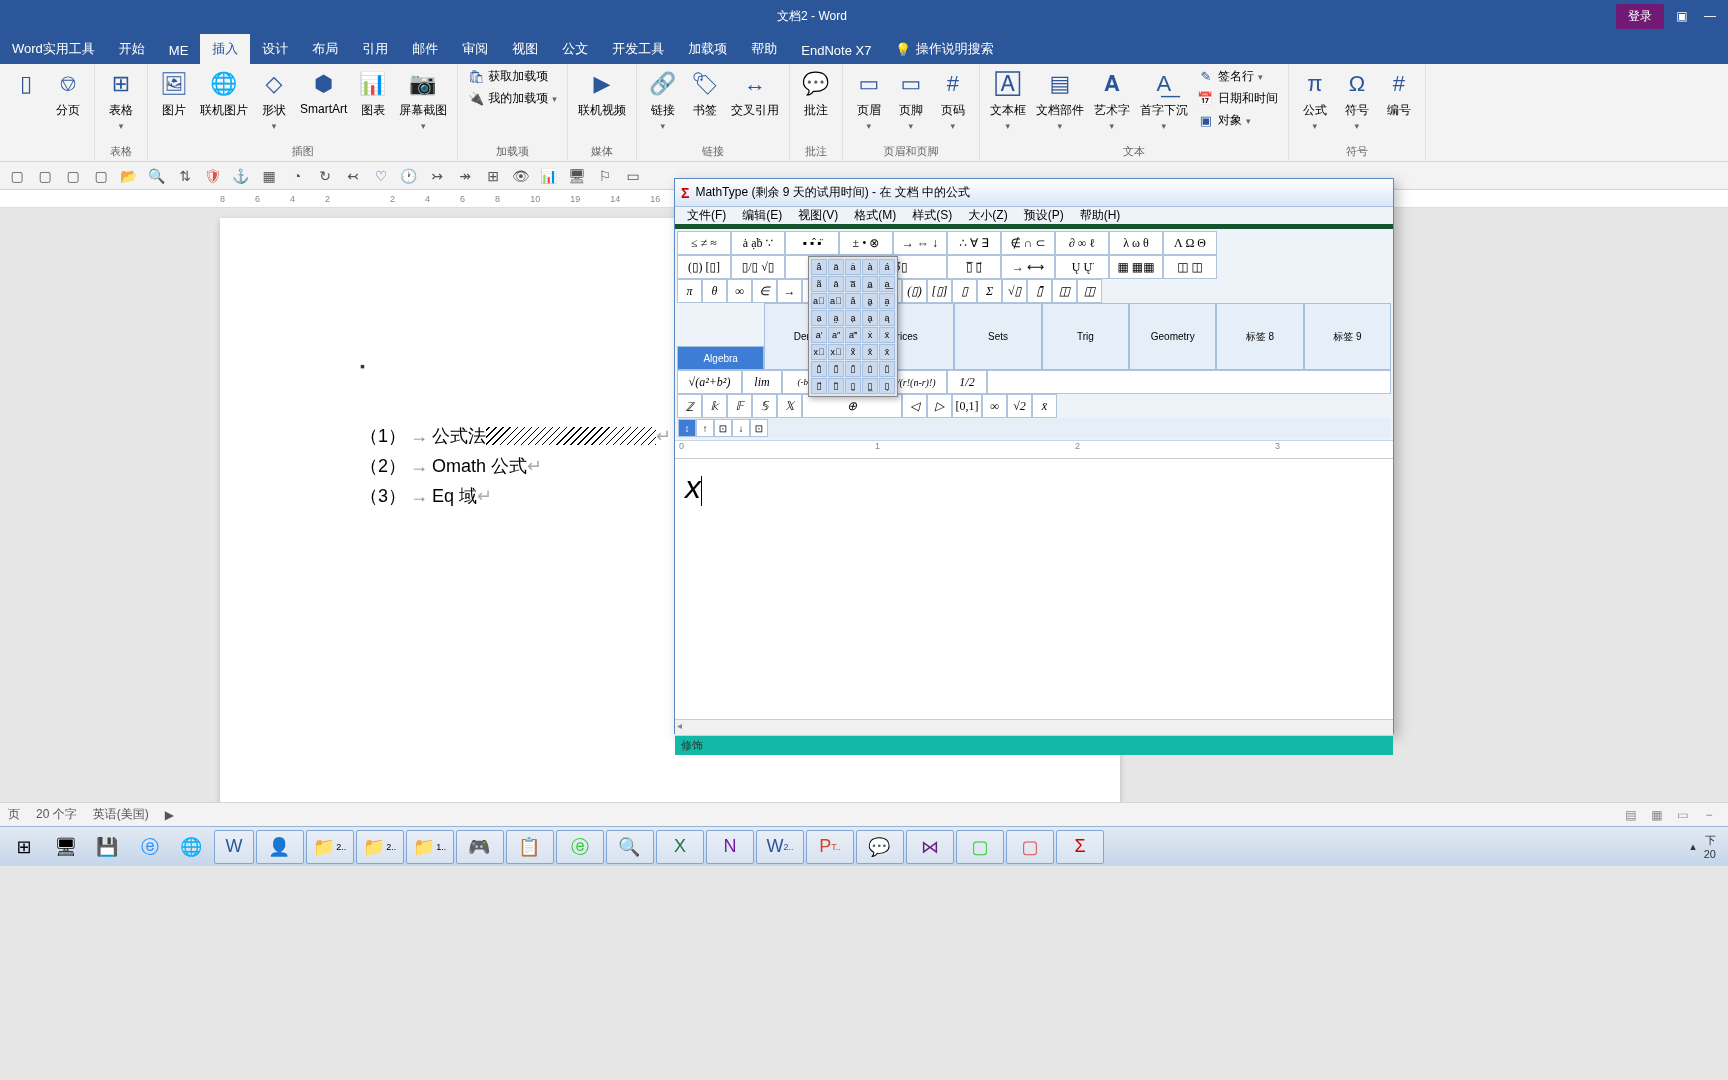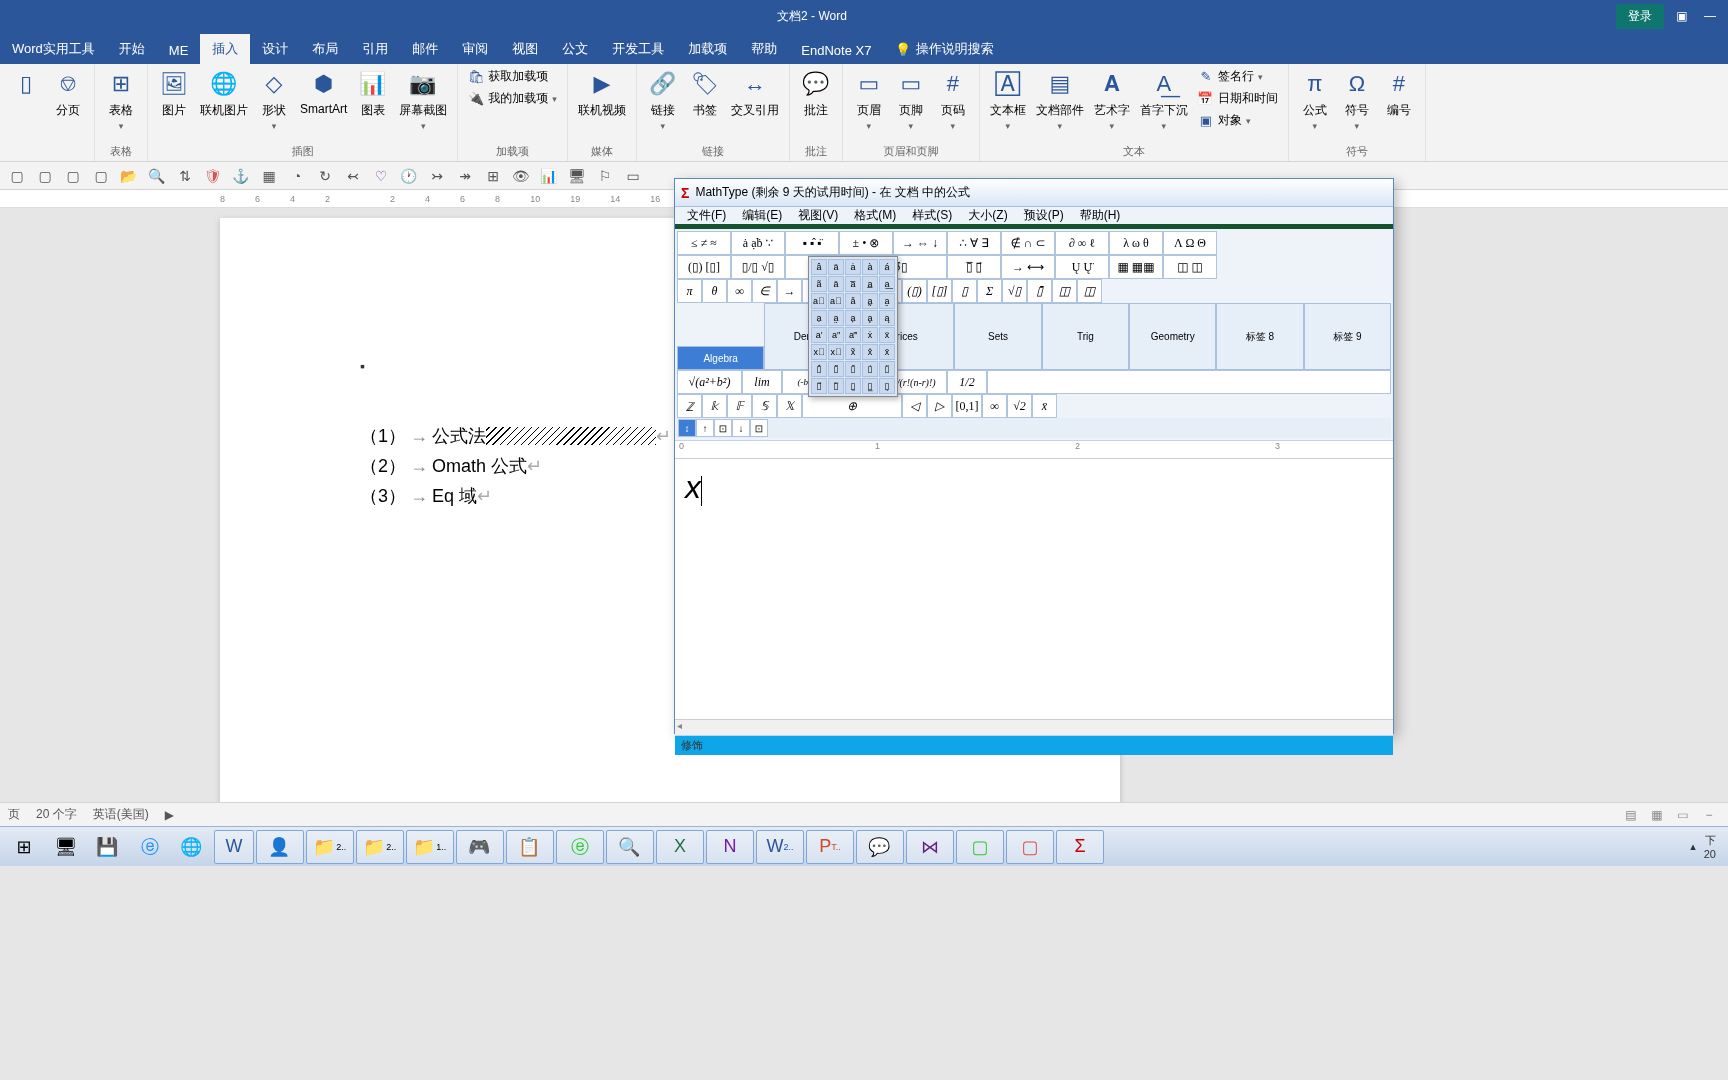--- a/index.html
+++ b/index.html
@@ -2,21 +2,21 @@
 <html><head>
 <meta charset="utf-8">
 <style>
   * { margin: 0; padding: 0; box-sizing: border-box; font-family: "Microsoft YaHei", "Segoe UI", sans-serif; }
   body { background: #e6e6e6; width: 1728px; height: 1080px; overflow: hidden; position: relative; }
 
   
   .title-bar { background: #2b579a; height: 32px; display: flex; align-items: center; padding: 0 8px; color: #fff; font-size: 12px; }
   .title-center { flex: 1; text-align: center; }
   .title-right { display: flex; gap: 8px; align-items: center; }
-  .title-btn { background: #0f766e; padding: 4px 12px; border-radius: 2px; cursor: pointer; text-align: center; }
+  .title-btn { background: #701a75; padding: 4px 12px; border-radius: 2px; cursor: pointer; text-align: center; }
   .title-icon { width: 20px; height: 20px; display: flex; align-items: center; justify-content: center; cursor: pointer; }
 
   
   .ribbon-tabs { background: #2b579a; height: 32px; display: flex; align-items: flex-end; padding-left: 0; color: #fff; font-size: 13px; }
   .tab { padding: 6px 12px; cursor: pointer; }
   .tab.active { background: #f3f3f3; color: #2b579a; }
   .tab.lightbulb { display: flex; align-items: center; gap: 4px; }
 
   
   .ribbon-panel { background: #f3f3f3; height: 98px; display: flex; border-bottom: 1px solid #d4d4d4; }
@@ -63,21 +63,21 @@
   .mt-cell.sym { width: 25px; height: 22px; font-style: italic; }
   .mt-cell.sym2 { width: 30px; height: 22px; }
   .mt-smalltool { display: flex; gap: 0; background: #e6eef8; padding: 1px; }
   .mt-smalltool .btn { width: 18px; height: 18px; border: 1px solid #b0c4de; background: #fff; cursor: pointer; font-size: 10px; display: flex; align-items: center; justify-content: center; }
   .mt-smalltool .btn.active { background: #3d7dd6; color: #fff; }
   .mt-ruler { background: #fff; height: 18px; border-bottom: 1px solid #ccc; position: relative; font-size: 9px; color: #888; }
   .mt-canvas { background: #fff; height: 260px; padding: 10px; font-family: "Times New Roman", serif; font-style: italic; font-size: 32px; position: relative; }
   .mt-canvas .cursor { display: inline-block; width: 1px; height: 30px; background: #000; vertical-align: middle; }
   .mt-scroll { height: 16px; background: #f0f0f0; border-top: 1px solid #ccc; position: relative; }
   .mt-scroll::before { content: "◂"; position: absolute; left: 2px; font-size: 10px; color: #888; }
-  .mt-status { height: 20px; background: #0ea5e9; border-top: 1px solid #c4d4e8; font-size: 11px; padding: 2px 6px; color: #333; }
+  .mt-status { height: 20px; background: #14b8a6; border-top: 1px solid #c4d4e8; font-size: 11px; padding: 2px 6px; color: #333; }
 
   
   .mt-popup { position: absolute; left: 808px; top: 256px; background: #dbe6f4; border: 1px solid #888; box-shadow: 2px 2px 6px rgba(0,0,0,0.3); z-index: 60; padding: 2px; }
   .mt-popup-grid { display: grid; grid-template-columns: repeat(5, 16px); gap: 1px; }
   .mt-popup-cell { width: 16px; height: 16px; background: #cad9ed; border: 1px solid #a8c0e0; font-size: 9px; display: flex; align-items: center; justify-content: center; cursor: pointer; }
 
   
   .status-bar { position: absolute; left: 0; top: 802px; width: 100%; height: 24px; background: #f3f3f3; border-top: 1px solid #d4d4d4; display: flex; align-items: center; padding: 0 8px; font-size: 12px; color: #555; gap: 16px; }
   .status-right { margin-left: auto; display: flex; align-items: center; gap: 4px; }
   .view-btn { width: 22px; height: 18px; display: flex; align-items: center; justify-content: center; cursor: pointer; color: #888; }

